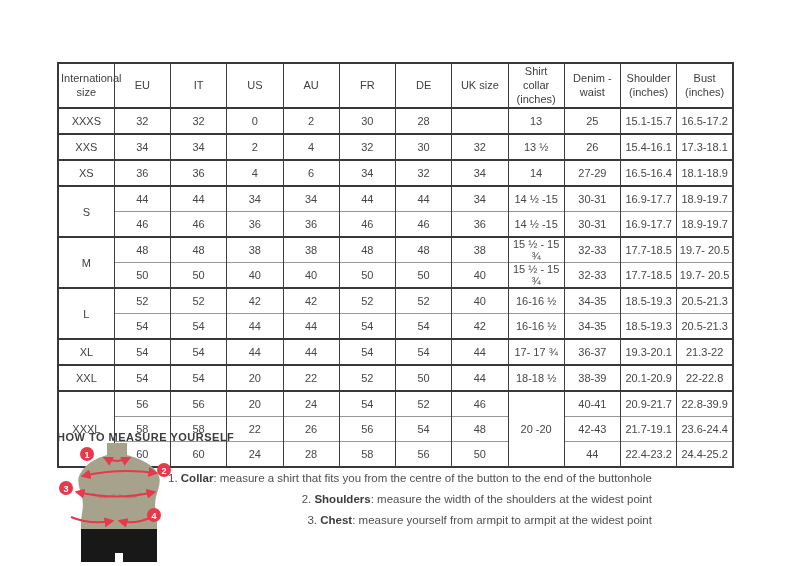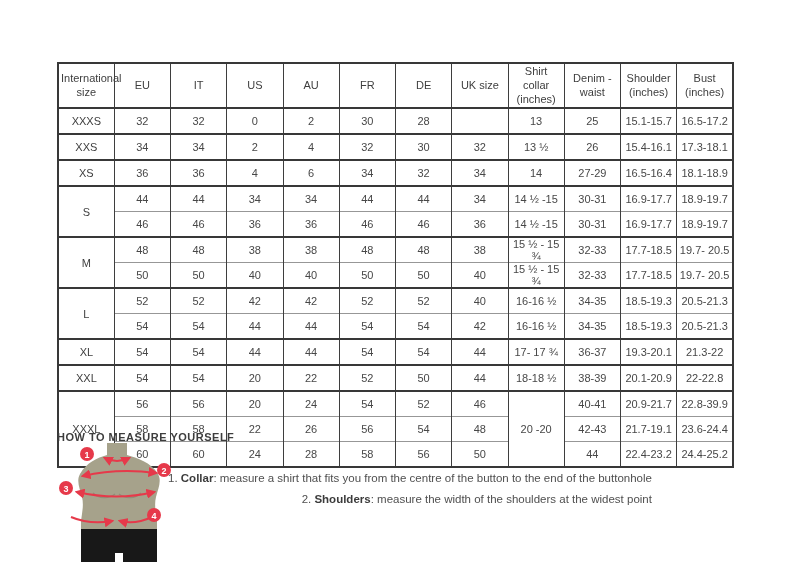--- a/index.html
+++ b/index.html
@@ -273,13 +273,14 @@
       <text x="9" y="50.5" fill="#ffffff">3</text>
       <circle cx="97" cy="74" r="7" fill="#e6394a"></circle>
       <text x="97" y="77.5" fill="#ffffff">4</text>
     </g>
   </svg>
 </div>
 
 <div class="steps" id="steps">
     <div class="step"><span>1. </span><b>Collar</b><span>: measure a shirt that fits you from the centre of the button to the end of the buttonhole</span></div>
     <div class="step"><span>2. </span><b>Shoulders</b><span>: measure the width of the shoulders at the widest point</span></div>
+    <div class="step"><span>3. </span><b>Chest</b><span>: measure yourself from armpit to armpit at the widest point</span></div>
   </div>
 
 </body></html>

